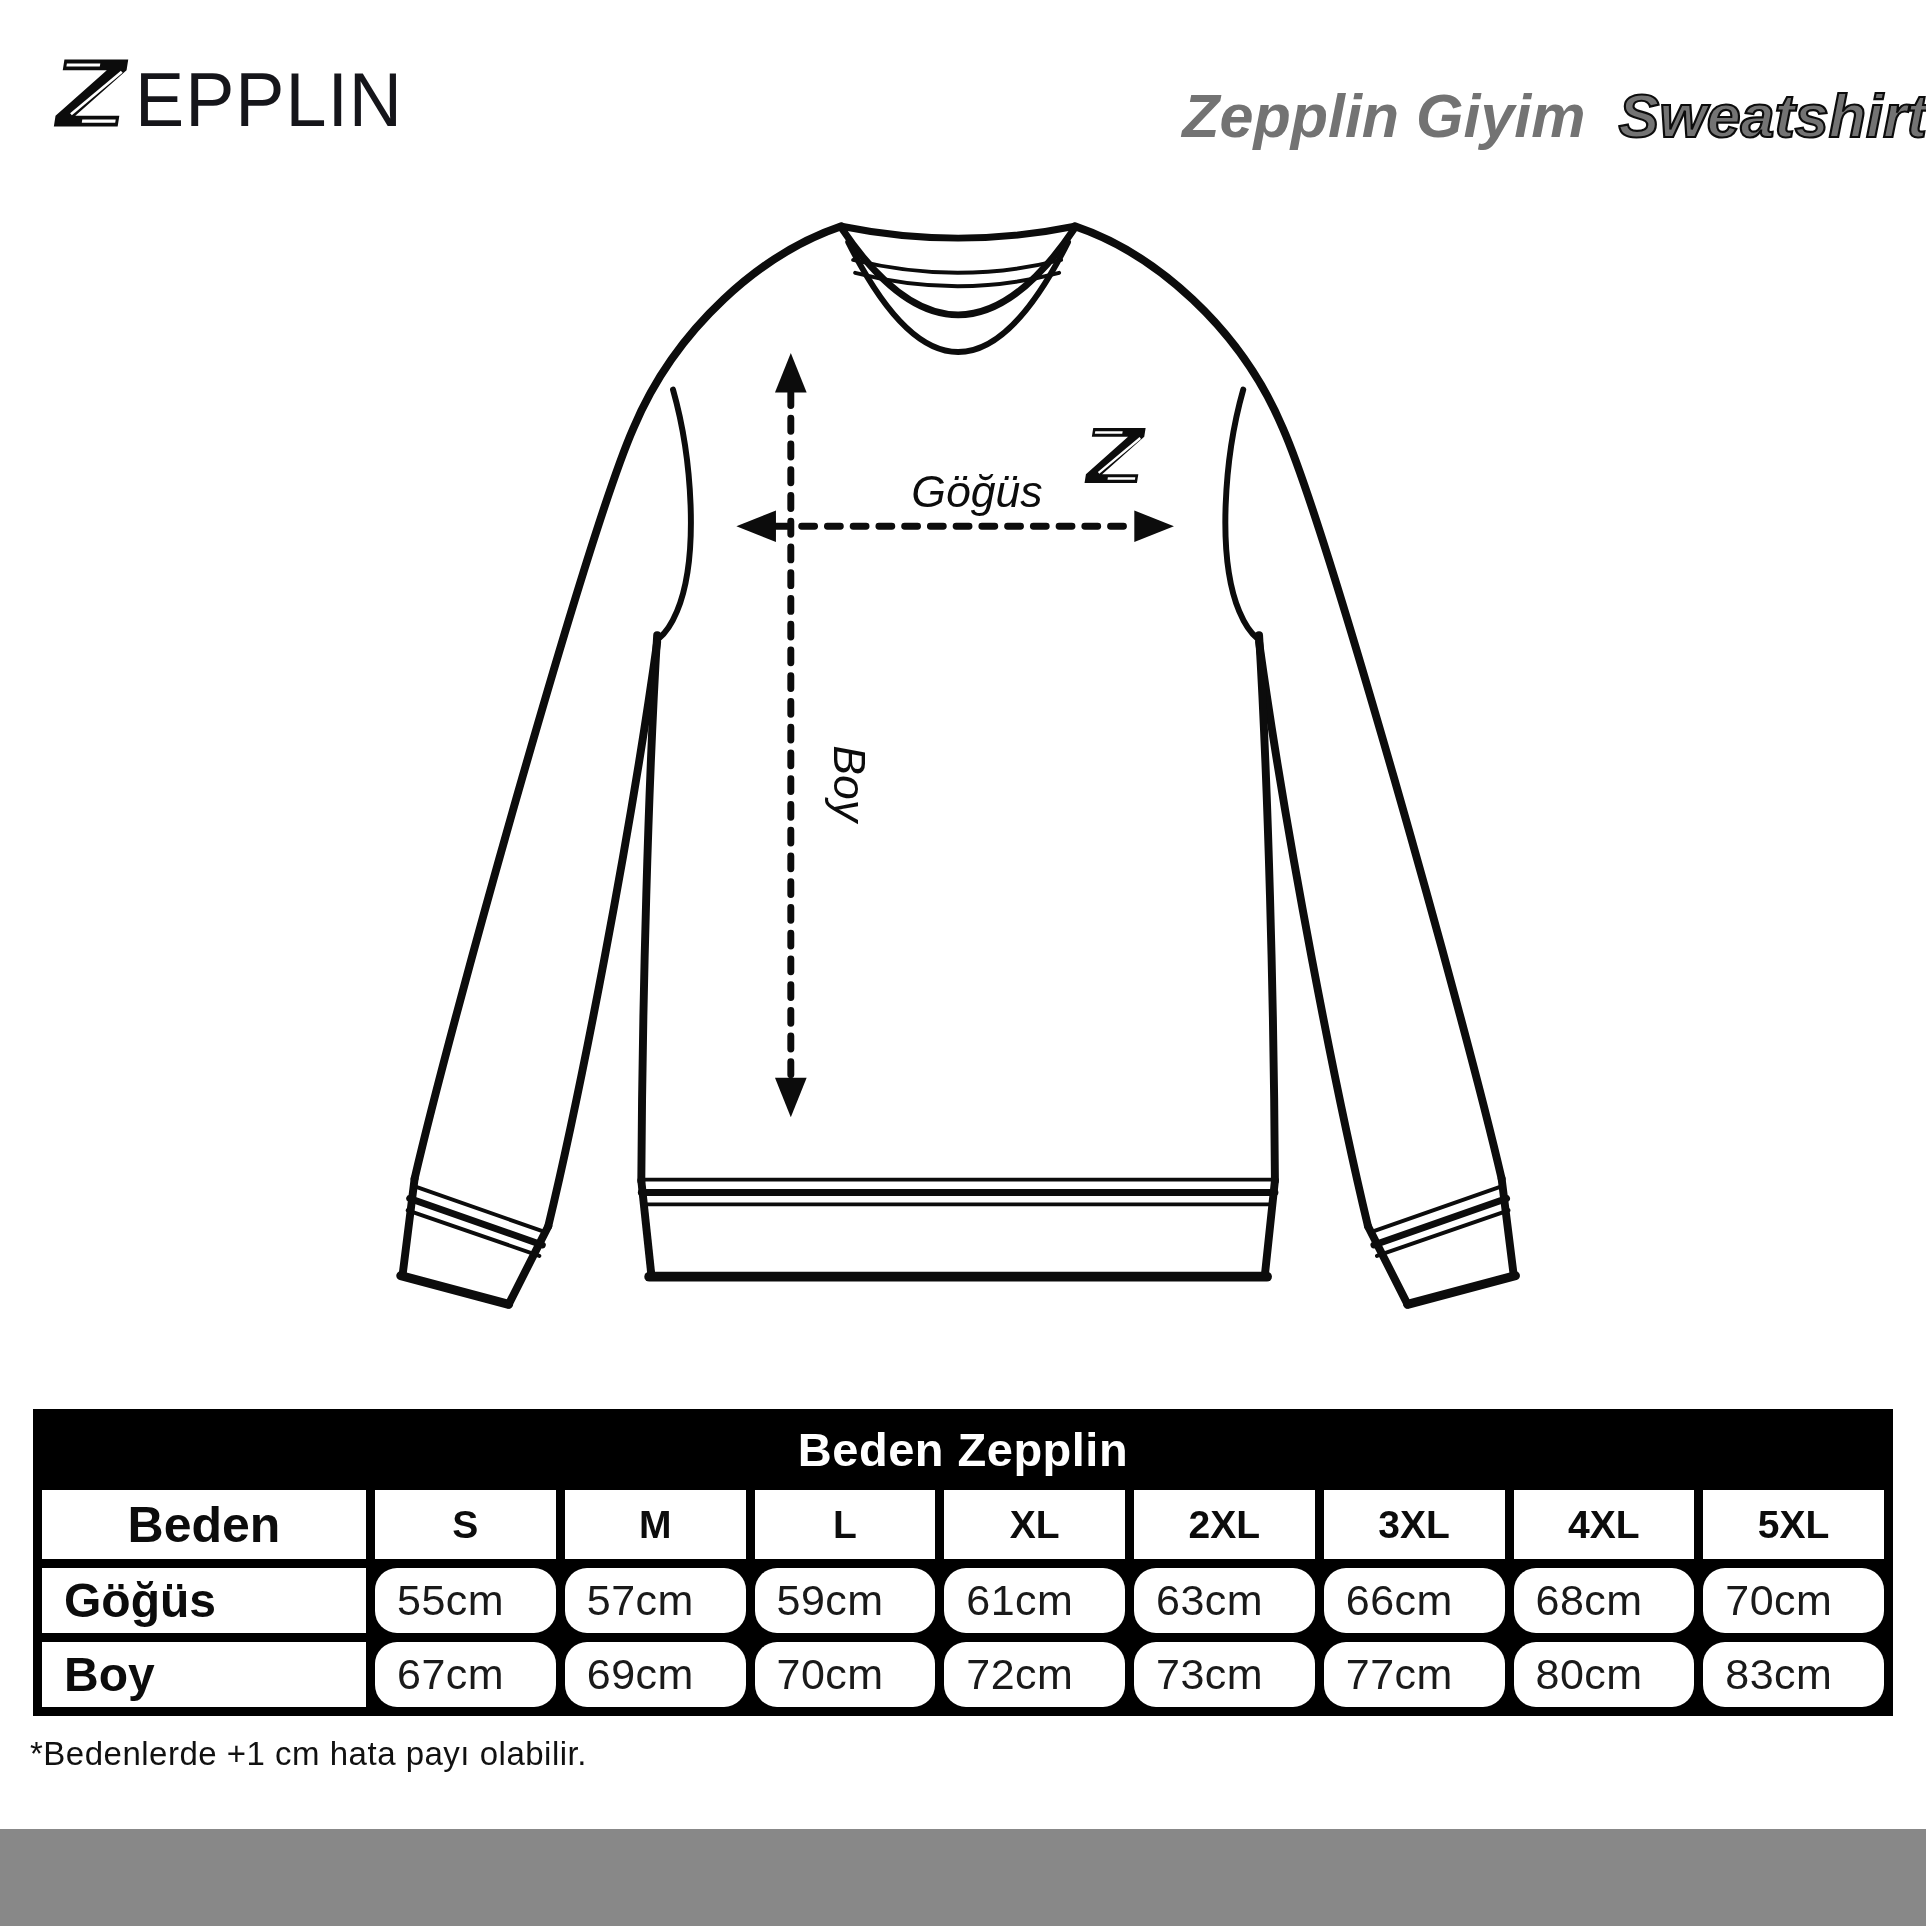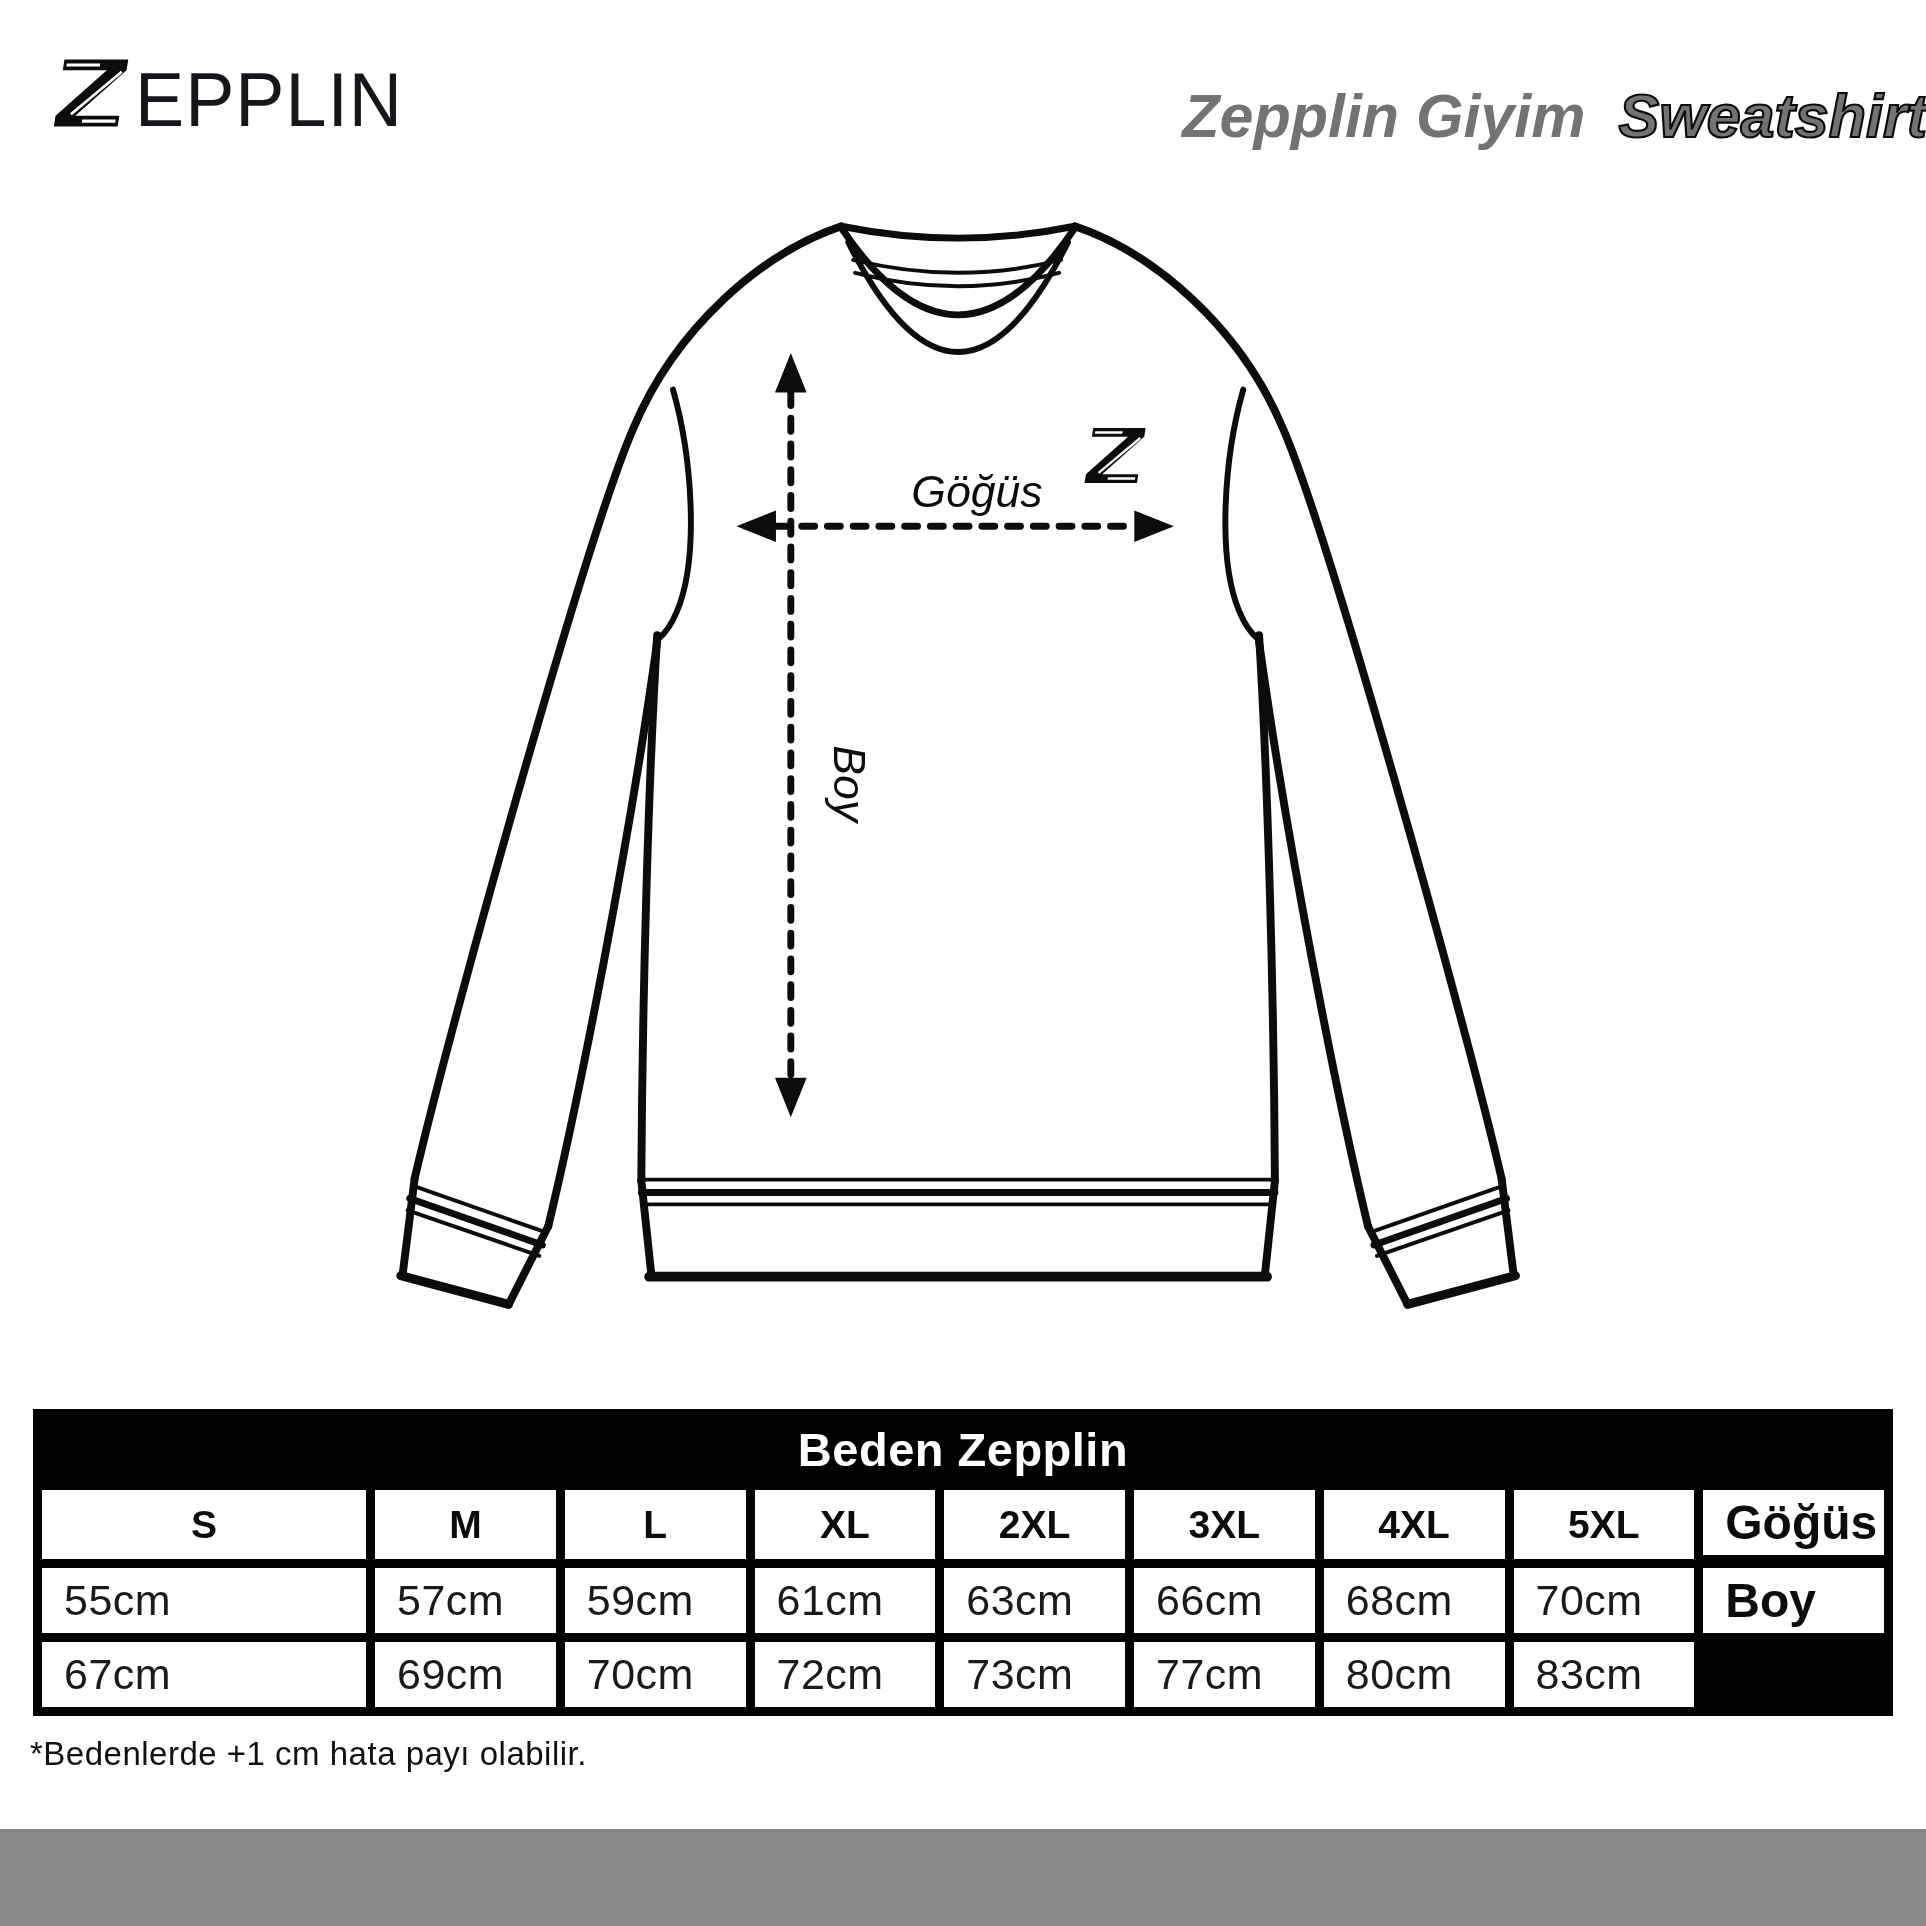--- a/index.html
+++ b/index.html
@@ -26,21 +26,21 @@
   .t-title{grid-column:1/-1;height:63px;background:#000;color:#fff;font-weight:700;font-size:47px;
            display:flex;align-items:center;justify-content:center;letter-spacing:0.5px;}
   .cell{background:#fff;display:flex;align-items:center;}
   .c-center{justify-content:center;}
   .c-pad{padding-left:22px;}
   .h-sizes{height:69px;}
   .h-data{height:65px;}
   .lbl{font-weight:700;font-size:48px;}
   .corner{font-weight:700;font-size:50px;}
   .sz{font-weight:700;font-size:39px;}
-  .val{font-weight:400;font-size:43px;color:#1a1a1a;letter-spacing:0.5px;}
+  .val{font-weight:400;font-size:43px;color:#1a1a1a;letter-spacing:0.5px;border-radius:22px;}
   
   .footnote{position:absolute;left:30px;top:1735px;font-size:33px;color:#111;letter-spacing:0.5px;}
 </style>
 </head>
 <body>
 
 <div class="page">
 
   <svg width="0" height="0" style="position:absolute" aria-hidden="true">
     <defs>
@@ -122,20 +122,21 @@
       <polygon class="arrowhead" points="1186,531 1146,515 1146,547"></polygon>
     </g>
 
     <text x="987" y="512" text-anchor="middle">Göğüs</text>
     <text transform="translate(843,791) rotate(90)" text-anchor="middle">Boy</text>
   </svg>
 
   <div class="table">
     <div class="t-title">Beden Zepplin</div>
 
+    <div class="cell c-center h-sizes corner">Beden</div>
     <div class="cell c-center h-sizes sz">S</div>
     <div class="cell c-center h-sizes sz">M</div>
     <div class="cell c-center h-sizes sz">L</div>
     <div class="cell c-center h-sizes sz">XL</div>
     <div class="cell c-center h-sizes sz">2XL</div>
     <div class="cell c-center h-sizes sz">3XL</div>
     <div class="cell c-center h-sizes sz">4XL</div>
     <div class="cell c-center h-sizes sz">5XL</div>
 
     <div class="cell c-pad h-data lbl">Göğüs</div>

